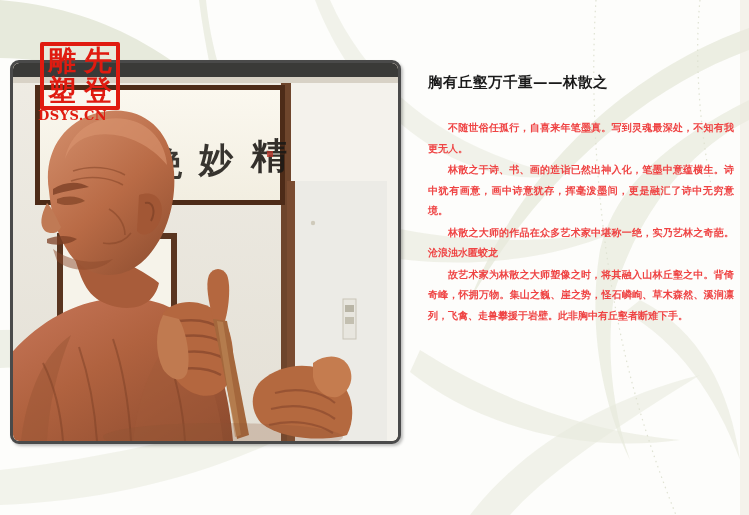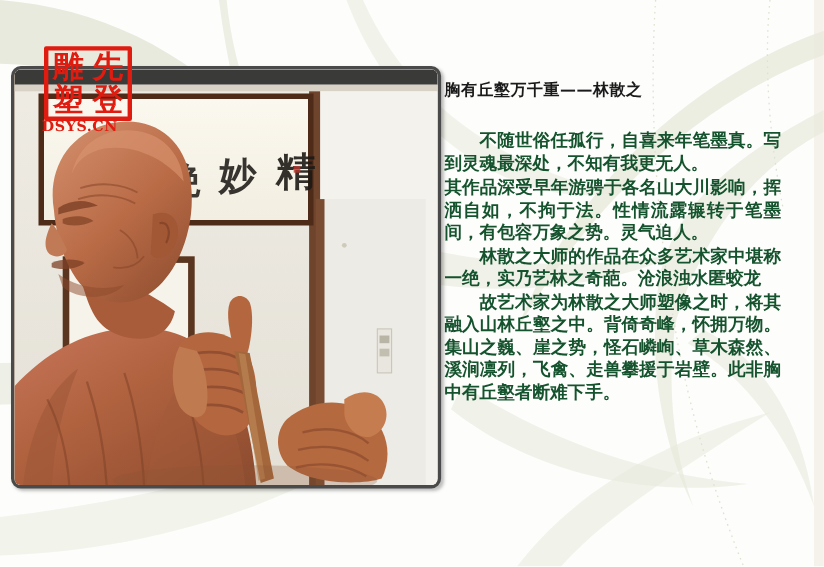--- a/index.html
+++ b/index.html
@@ -34,28 +34,28 @@
     z-index:40;
   }
   .seal span{display:flex;align-items:center;justify-content:center;font-size:28px;line-height:1;}
   .seal-url{
     position:absolute;left:38px;top:108px;width:88px;text-align:left;
     color:#e01b10;font-size:13px;font-weight:bold;letter-spacing:.5px;
     font-family:"DejaVu Serif","Liberation Serif",serif;z-index:40;
   }
 
   
-  .article{position:absolute;left:404px;top:72px;width:322px;z-index:20;}
+  .article{position:absolute;left:428px;top:72px;width:322px;z-index:20;}
   .article-title{
     font-size:14.5px;font-weight:bold;color:#1a1a1a;
     letter-spacing:.5px;margin:0 0 26px 0;line-height:1.4;
   }
   .article-body p{
     margin:0 16px 1px 0;
-    font-size:16px;line-height:20.5px;color:#14532d;
+    font-size:10px;line-height:20.5px;color:#ef4444;
     font-weight:bold;text-align:justify;
     text-indent:2em;
   }
   .article-body p.no-indent{text-indent:0;}
 </style>
 </head>
 <body>
 
 <div id="page">
 
@@ -218,19 +218,19 @@
     <span>先</span>
     <span>塑</span>
     <span>登</span>
   </div>
   <div class="seal-url">DSYS.CN</div>
 
   <div class="article">
     <h1 class="article-title">胸有丘壑万千重——林散之</h1>
     <div class="article-body">
       <p>不随世俗任孤行，自喜来年笔墨真。写到灵魂最深处，不知有我更无人。</p>
-      <p class="no-indent">其作品深受早年游骋于各名山大川影响，挥洒自如，不拘于法。性情流露辗转于笔墨间，有包容万象之势。灵气迫人。</p>
+      <p>林散之于诗、书、画的造诣已然出神入化，笔墨中意蕴横生。诗中犹有画意，画中诗意犹存，挥毫泼墨间，更是融汇了诗中无穷意境。</p>
       <p>林散之大师的作品在众多艺术家中堪称一绝，实乃艺林之奇葩。沧浪浊水匿蛟龙</p>
       <p>故艺术家为林散之大师塑像之时，将其融入山林丘壑之中。背倚奇峰，怀拥万物。集山之巍、崖之势，怪石嶙峋、草木森然、溪涧凛列，飞禽、走兽攀援于岩壁。此非胸中有丘壑者断难下手。</p>
     </div>
   </div>
 
 </div>
 
 </body></html>

